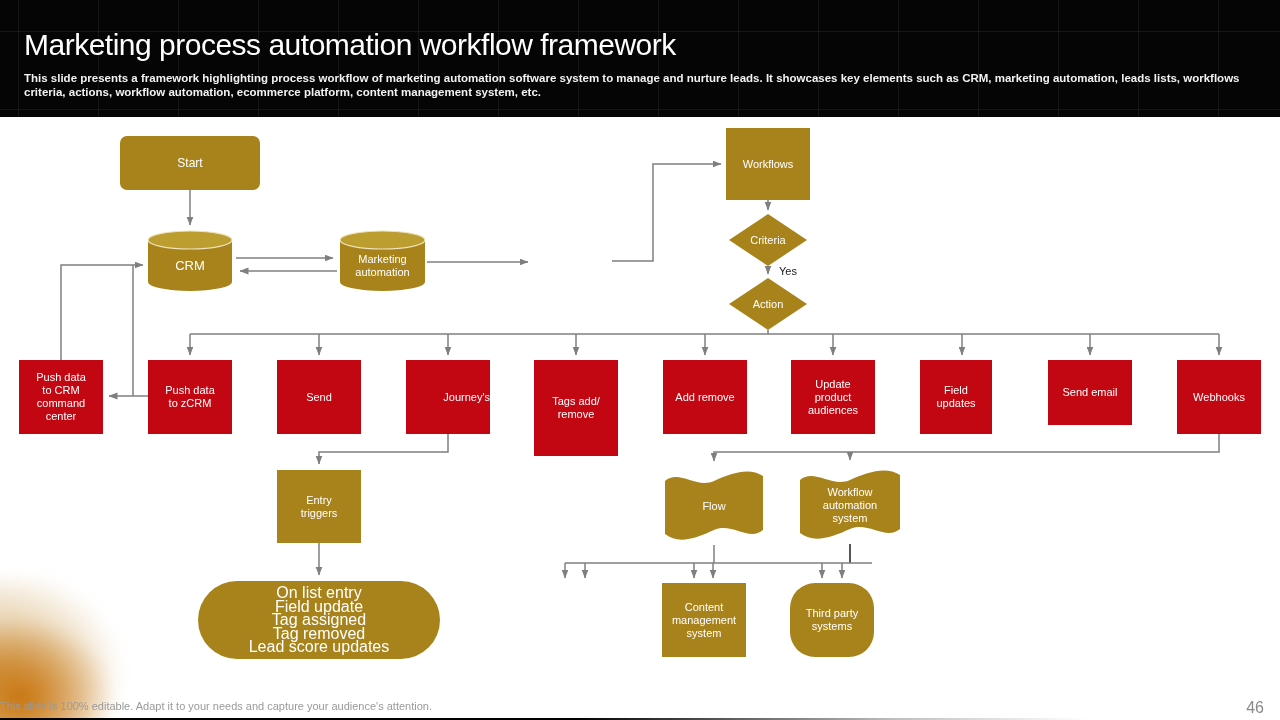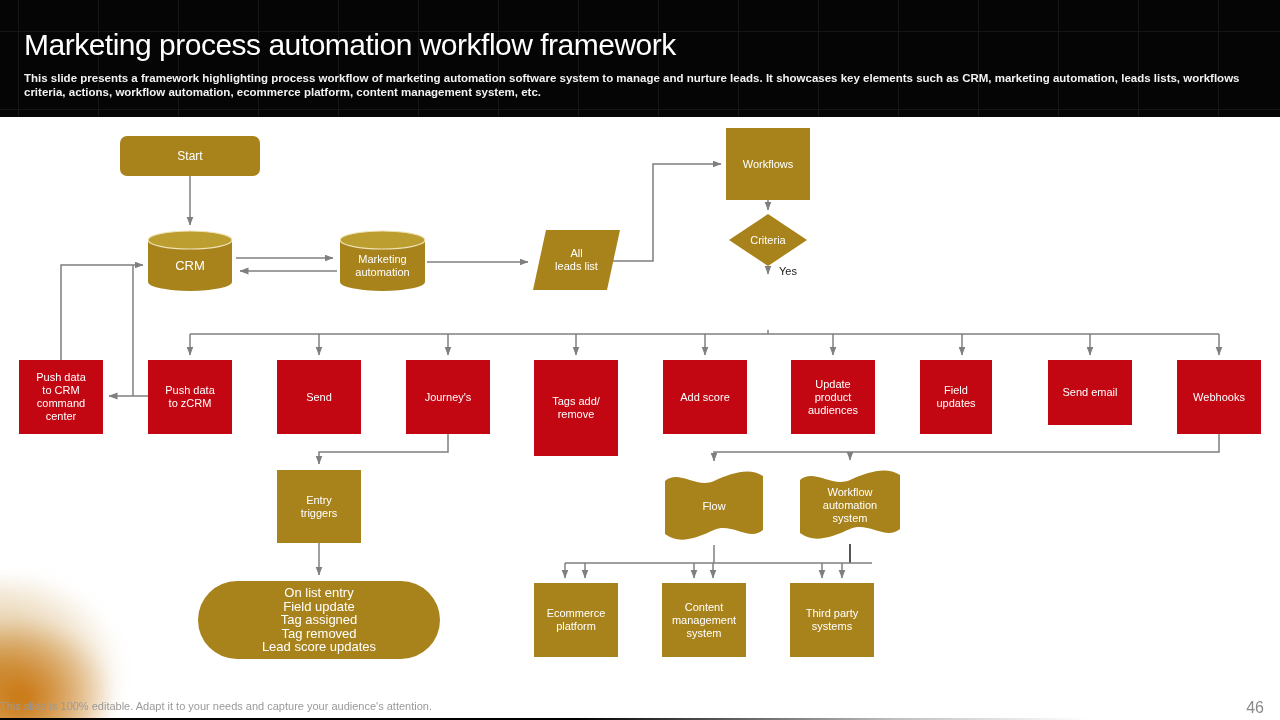--- a/index.html
+++ b/index.html
@@ -30,21 +30,21 @@
   
   .node {
     position:absolute; z-index:2; display:flex; align-items:center; justify-content:center;
     color:#ffffff; font-size:11px; line-height:13px; text-align:center; white-space:pre-line;
   }
   .gold { background:#A8831B; }
   .red  { background:#C20712; }
   .round8 { border-radius:7px; font-size:12px; }
   .stadium {
     background:#A8831B; border-radius:40px; flex-direction:column;
-    font-size:13px; line-height:13.5px;
+    font-size:16px; line-height:13.5px;
   }
   .shaped { background:transparent; }
   .shaped svg.shape { position:absolute; left:0; top:0; width:100%; height:100%; }
   .shaped .lbl { position:relative; z-index:1; }
   .cyl-lbl { padding-top:9px; }
   
   .blob {
     position:absolute; left:-34px; top:578px; width:250px; height:175px; z-index:0;
     background:
       radial-gradient(130px 110px at 55px 120px, rgba(200,112,6,0.95), rgba(200,112,6,0) 72%),
@@ -122,87 +122,86 @@
       <path d="M565,563 H872"></path>
       <path d="M565,563 V578" marker-end="url(#ah)"></path>
       <path d="M585,563 V578" marker-end="url(#ah)"></path>
       <path d="M694,563 V578" marker-end="url(#ah)"></path>
       <path d="M713,563 V578" marker-end="url(#ah)"></path>
       <path d="M822,563 V578" marker-end="url(#ah)"></path>
       <path d="M842,563 V578" marker-end="url(#ah)"></path>
     </g>
   </svg>
 
-  <div class="node gold round8" style="left:120px;top:136px;width:140px;height:40px;">
+  <div class="node gold round8" style="left:120px;top:136px;width:140px;height:54px;">
     <span class="lbl">Start</span>
   </div>
 
   <div class="node shaped" style="left:148px;top:230px;width:84px;height:62px;">
     <svg class="shape" viewBox="0 0 84 62" preserveAspectRatio="none">
       <path d="M0,10 L0,52 A42,9 0 0 0 84,52 L84,10 Z" fill="#A8831B"></path>
       <ellipse cx="42" cy="10" rx="42" ry="9" fill="#BC9D30" stroke="#EFE3B8" stroke-width="1.2"></ellipse>
     </svg>
     <span class="lbl cyl-lbl" style="font-size:13px;">CRM</span>
   </div>
 
   <div class="node shaped" style="left:340px;top:230px;width:85px;height:62px;">
     <svg class="shape" viewBox="0 0 85 62" preserveAspectRatio="none">
       <path d="M0,10 L0,52 A42.5,9 0 0 0 85,52 L85,10 Z" fill="#A8831B"></path>
       <ellipse cx="42.5" cy="10" rx="42.5" ry="9" fill="#BC9D30" stroke="#EFE3B8" stroke-width="1.2"></ellipse>
     </svg>
     <span class="lbl cyl-lbl">Marketing
 automation</span>
   </div>
 
-  <div class="node shaped" style="left:533px;top:230px;width:87px;height:60px;">
-    <svg class="shape" viewBox="0 0 87 60" preserveAspectRatio="none">
-      <polygon points="13,0 87,0 74,60 0,60" fill="#A8831B"></polygon>
-    </svg>
-    <span class="lbl">All
-leads list</span>
-  </div>
 
   <div class="node gold" style="left:726px;top:128px;width:84px;height:72px;">
     <span class="lbl">Workflows</span>
   </div>
 
   <div class="node shaped" style="left:729px;top:214px;width:78px;height:52px;">
     <svg class="shape" viewBox="0 0 78 52" preserveAspectRatio="none">
       <polygon points="39,0 78,26 39,52 0,26" fill="#A8831B"></polygon>
     </svg>
     <span class="lbl">Criteria</span>
   </div>
 
   <div class="node" style="left:779px;top:264px;width:30px;height:14px;color:#1a1a1a;justify-content:flex-start;">
     <span>Yes</span>
   </div>
 
+  <div class="node shaped" style="left:729px;top:278px;width:78px;height:52px;">
+    <svg class="shape" viewBox="0 0 78 52" preserveAspectRatio="none">
+      <polygon points="39,0 78,26 39,52 0,26" fill="#A8831B"></polygon>
+    </svg>
+    <span class="lbl">Action</span>
+  </div>
 
   <div class="node red" style="left:19px;top:360px;width:84px;height:74px;">
     <span class="lbl">Push data
 to CRM
 command
 center</span>
   </div>
   <div class="node red" style="left:148px;top:360px;width:84px;height:74px;">
     <span class="lbl">Push data
 to zCRM</span>
   </div>
   <div class="node red" style="left:277px;top:360px;width:84px;height:74px;">
     <span class="lbl">Send</span>
   </div>
-  <div class="node red" style="left:406px;top:360px;width:84px;height:74px;">
+  <div class="node red" style="left:406px;top:360px;width:84px;height:74px;justify-content:flex-end;">
     <span class="lbl">Journey's</span>
   </div>
   <div class="node red" style="left:534px;top:360px;width:84px;height:96px;">
     <span class="lbl">Tags add/
 remove</span>
   </div>
   <div class="node red" style="left:663px;top:360px;width:84px;height:74px;">
-    <span class="lbl">Add score</span>
+    <span class="lbl">Add remove</span>
   </div>
   <div class="node red" style="left:791px;top:360px;width:84px;height:74px;">
     <span class="lbl">Update
 product
 audiences</span>
   </div>
   <div class="node red" style="left:920px;top:360px;width:72px;height:74px;">
     <span class="lbl">Field
 updates</span>
   </div>
@@ -235,30 +234,26 @@
 
   <div class="node shaped" style="left:800px;top:466px;width:100px;height:78px;">
     <svg class="shape" viewBox="0 0 100 78" preserveAspectRatio="none">
       <path d="M0,14 C14,2 32,22 50,14 C68,6 86,0 100,9 L100,63 C86,75 68,55 50,63 C32,71 14,78 0,67 Z" fill="#A8831B"></path>
     </svg>
     <span class="lbl">Workflow
 automation
 system</span>
   </div>
 
-  <div class="node gold" style="left:534px;top:583px;width:84px;height:74px;">
-    <span class="lbl">Ecommerce
-platform</span>
-  </div>
   <div class="node gold" style="left:662px;top:583px;width:84px;height:74px;">
     <span class="lbl">Content
 management
 system</span>
   </div>
-  <div class="node gold" style="left:790px;top:583px;width:84px;height:74px;">
+  <div class="node gold" style="left:790px;top:583px;width:84px;height:74px;border-radius:25px;">
     <span class="lbl">Third party
 systems</span>
   </div>
 
   <div class="footer-note">This slide is 100% editable. Adapt it to your needs and capture your audience's attention.</div>
   <div class="page-num">46</div>
   <div class="bottom-line"></div>
 
 </div>
 

